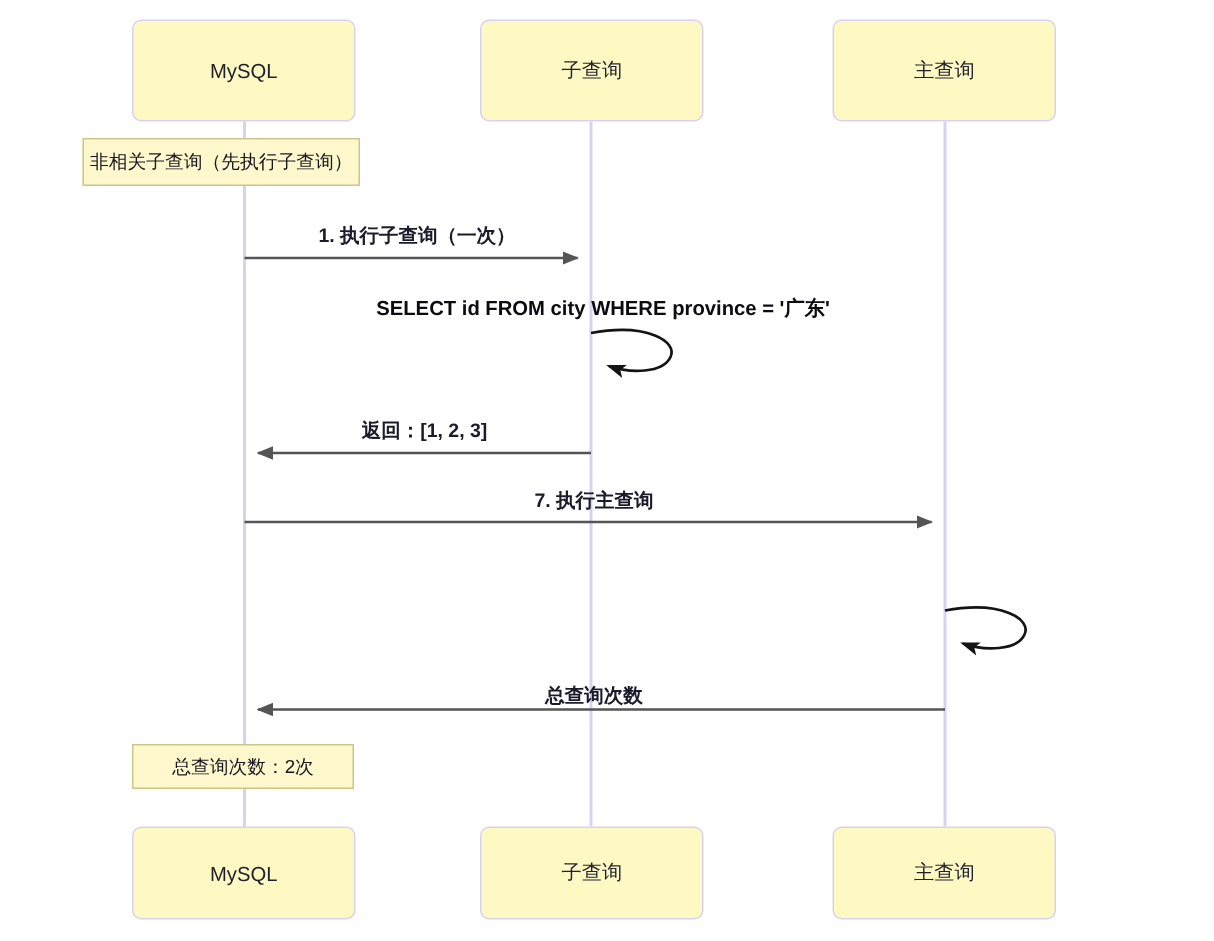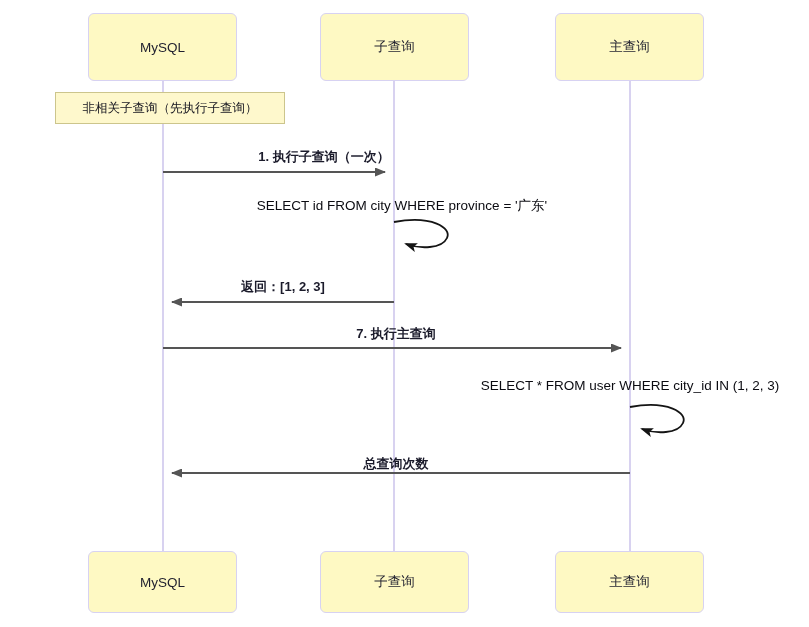--- a/index.html
+++ b/index.html
@@ -37,21 +37,21 @@
     font-size:13px;
     font-weight:bold;
     white-space:nowrap;
     transform:translateX(-50%);
     text-align:center;
   }
   .sql-label{
     position:absolute;
     color:#0b0b11;
     font-size:13.5px;
-    font-weight:normal;
+    font-weight:bold;
     white-space:nowrap;
     transform:translateX(-50%);
     text-align:center;
   }
 </style>
 </head>
 <body>
 
 <div id="diagram">
 
@@ -100,25 +100,27 @@
   <div class="p-box" style="left:88px;top:551px;width:149px;height:62px;">
     <span>MySQL</span>
   </div>
   <div class="p-box" style="left:320px;top:551px;width:149px;height:62px;">
     <span>子查询</span>
   </div>
   <div class="p-box" style="left:555px;top:551px;width:149px;height:62px;">
     <span>主查询</span>
   </div>
 
-  <div class="note-box" style="left:55px;top:92px;width:230px;height:32px;">
+  <div class="note-box" style="left:55px;top:92px;width:185px;height:32px;">
     <span>非相关子查询（先执行子查询）</span>
   </div>
+  <div class="note-box" style="left:88px;top:496px;width:148px;height:30px;">
+    <span>总查询次数：2次</span>
+  </div>
 
-  <div class="msg-label" style="left:278px;top:148px;margin-left:46px;">1. 执行子查询（一次）</div>
+  <div class="msg-label" style="left:278px;top:148px;">1. 执行子查询（一次）</div>
   <div class="msg-label" style="left:283px;top:278px;text-align:right;">返回：[1, 2, 3]</div>
   <div class="msg-label" style="left:396px;top:325px;">7. 执行主查询</div>
   <div class="msg-label" style="left:396px;top:455px;">总查询次数</div>
 
   <div class="sql-label" style="left:402px;top:197px;">SELECT id FROM city WHERE province = '广东'</div>
-  <div class="sql-label" style="left:630px;top:378px;">SELECT * FROM user WHERE city_id IN (1, 2, 3)</div>
 
 </div>
 
 </body></html>

